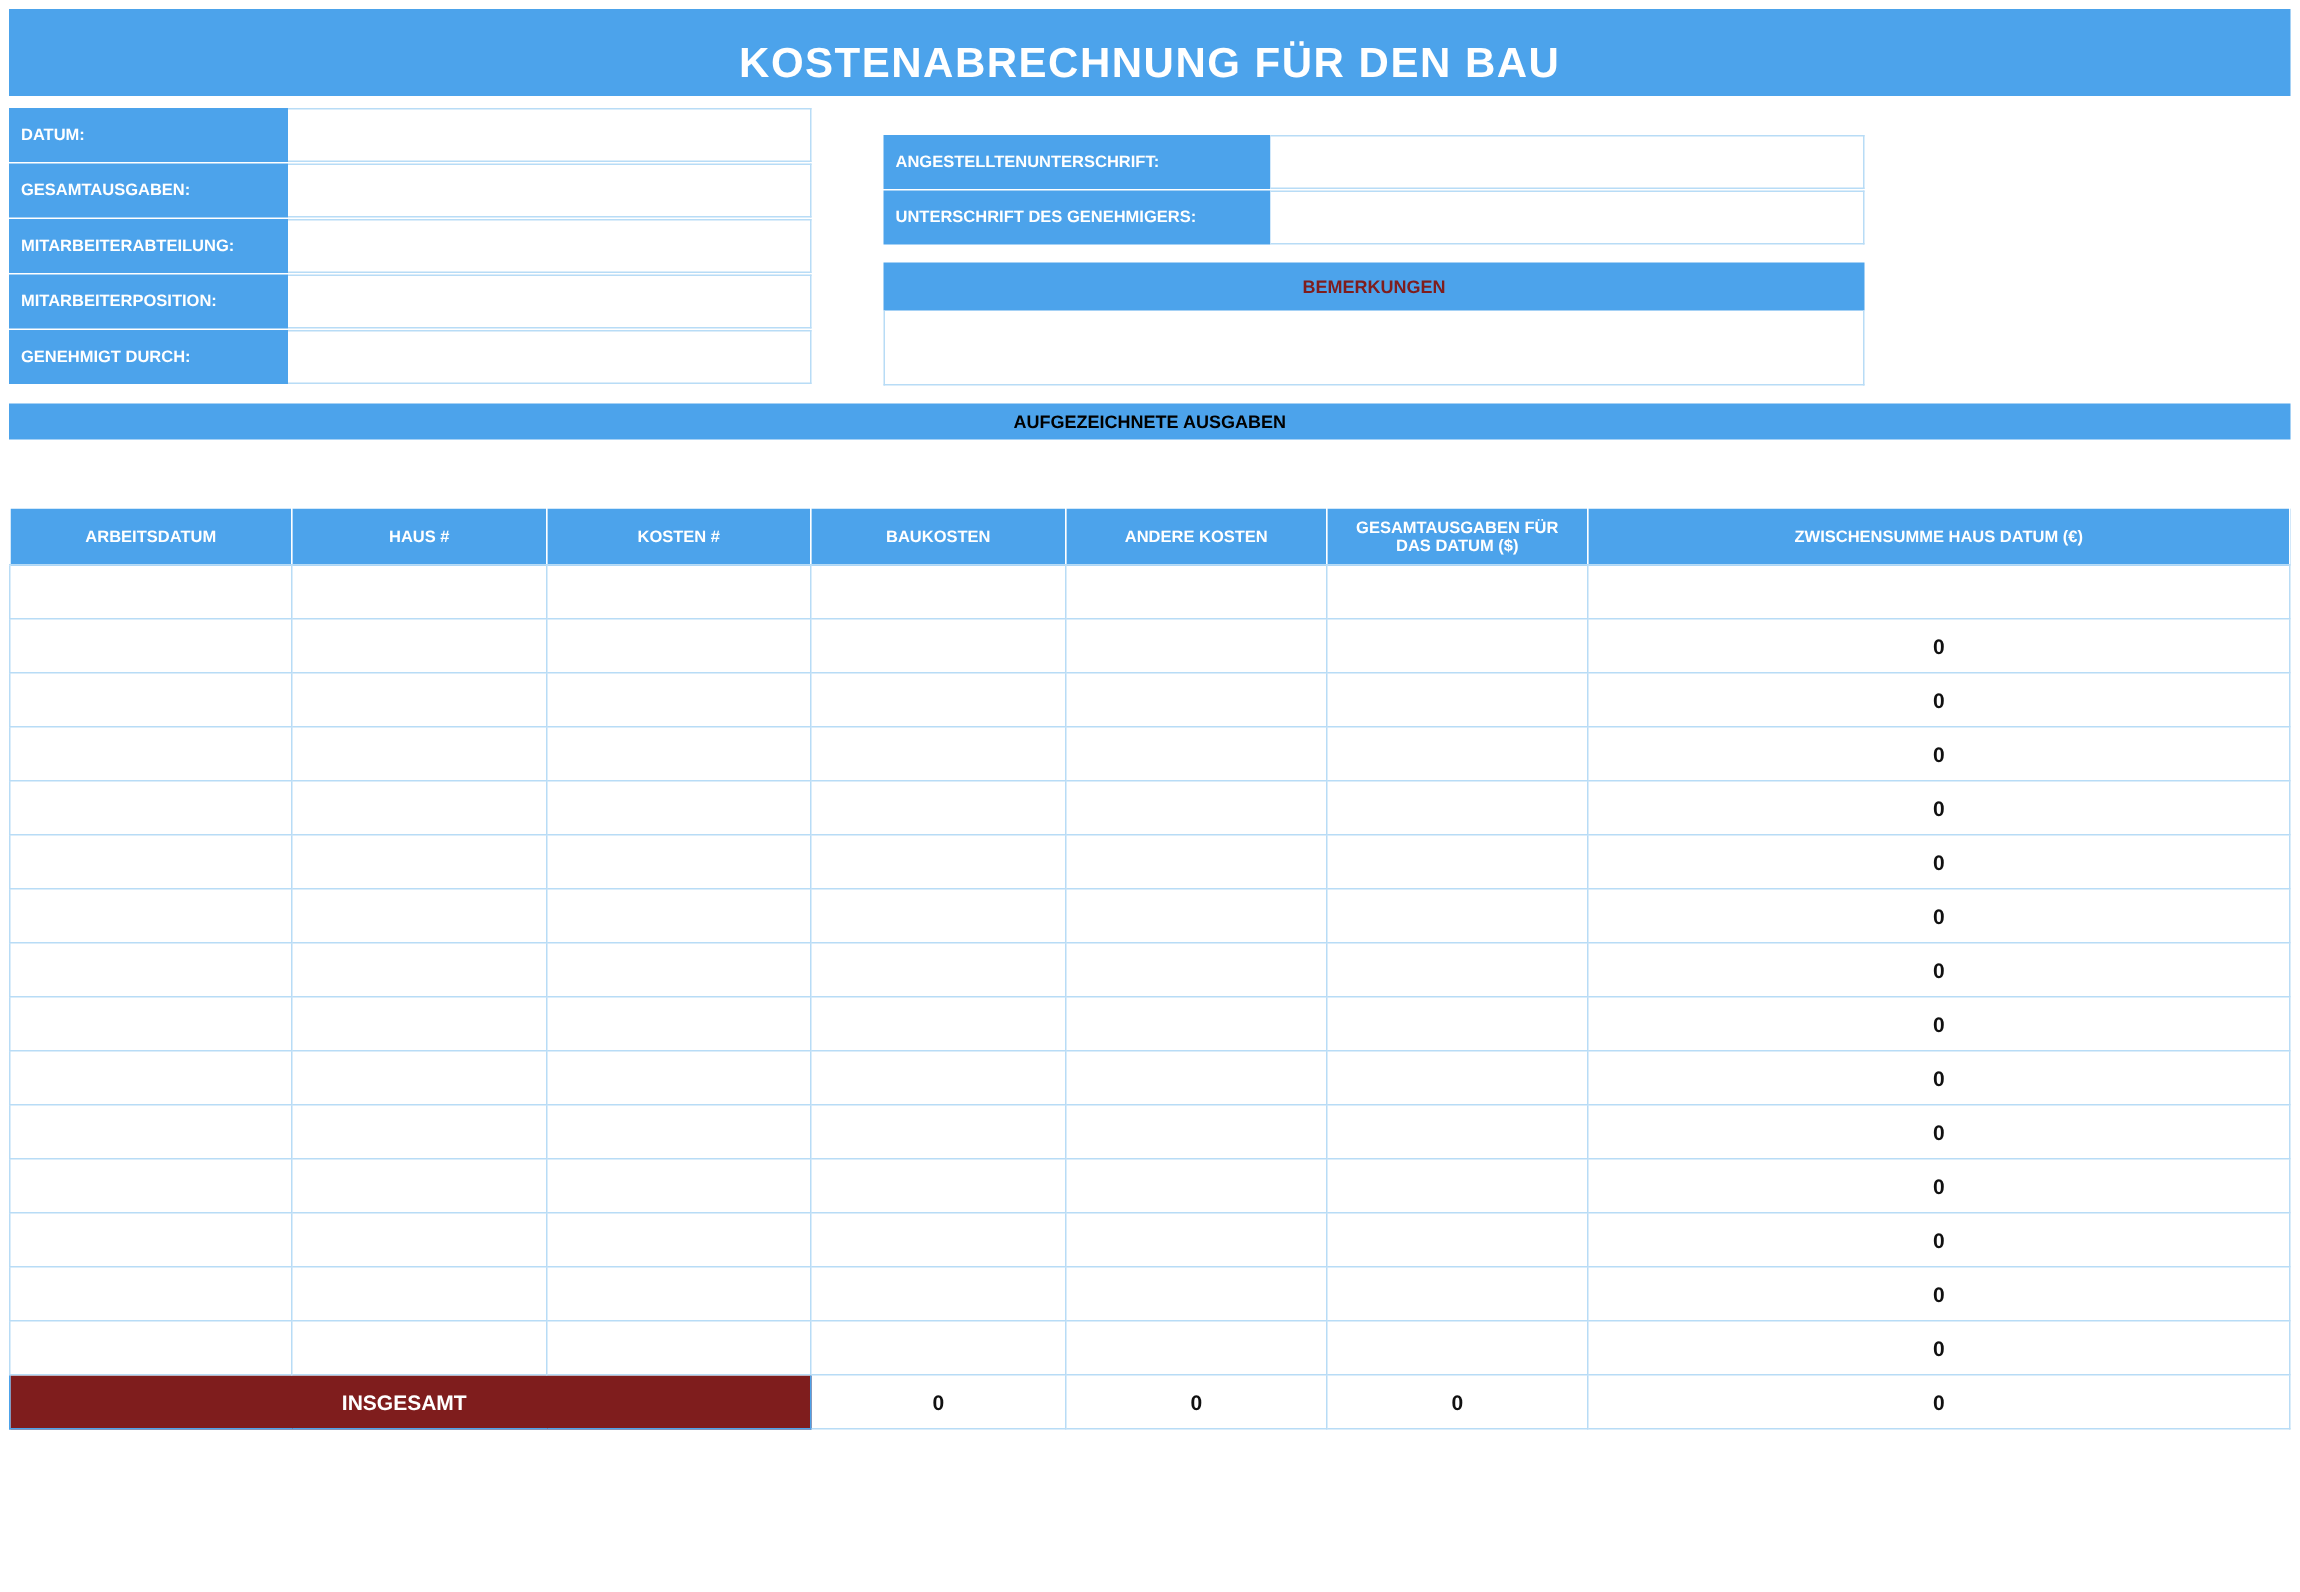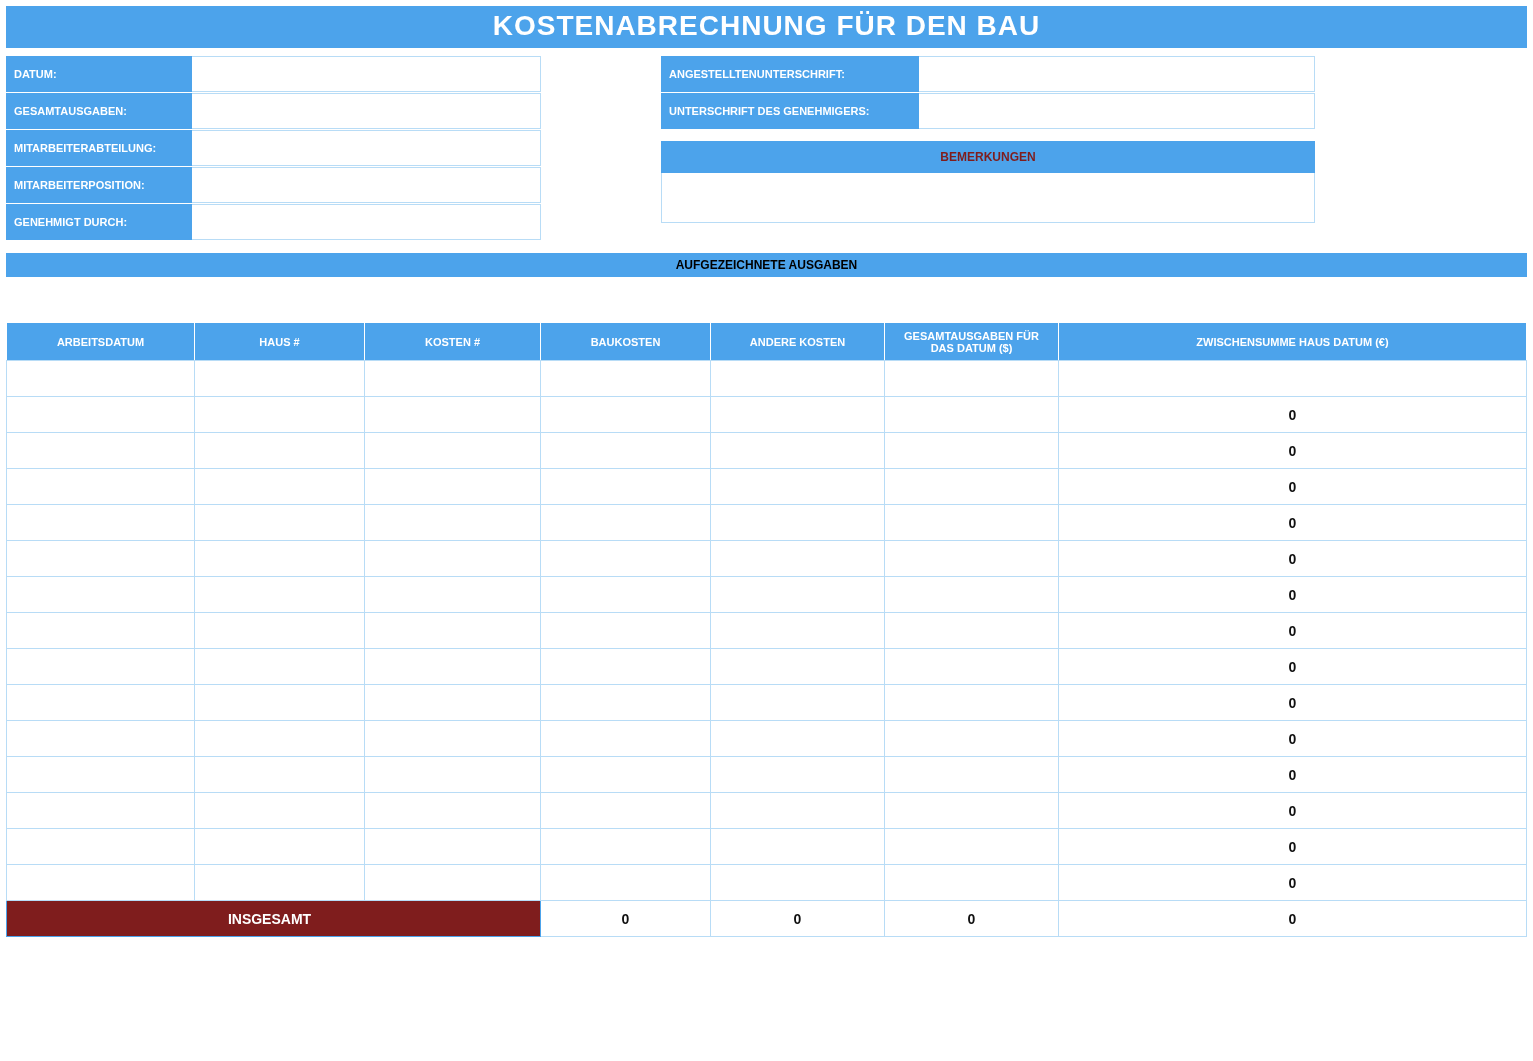--- a/index.html
+++ b/index.html
@@ -10,27 +10,28 @@
     background: #fff;
     color: #111;
     width: 1533px;
   }
   .blue-bg { background: #4ca3eb; color: #fff; }
   .title-bar {
     text-align: center;
     font-weight: 800;
     font-size: 28px;
     letter-spacing: 1px;
-    padding: 4px 0 6px 0;
+    padding: 20px 0 6px 0;
     margin-bottom: 8px;
   }
   .top-section {
     display: flex;
-    gap: 120px;
+    gap: 48px;
     margin-bottom: 12px;
+    align-items: flex-end;
   }
   .left-block { width: 535px; }
   .right-block { width: 654px; }
   .info-row { display: flex; height: 36px; margin-bottom: 1px; }
   .info-label {
     background: #4ca3eb;
     color: #fff;
     font-size: 11px;
     font-weight: 700;
     padding: 0 8px;

